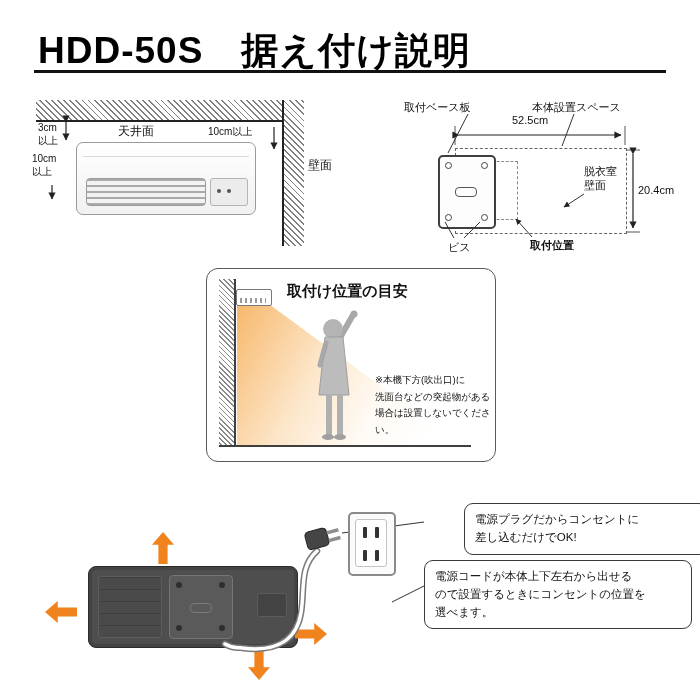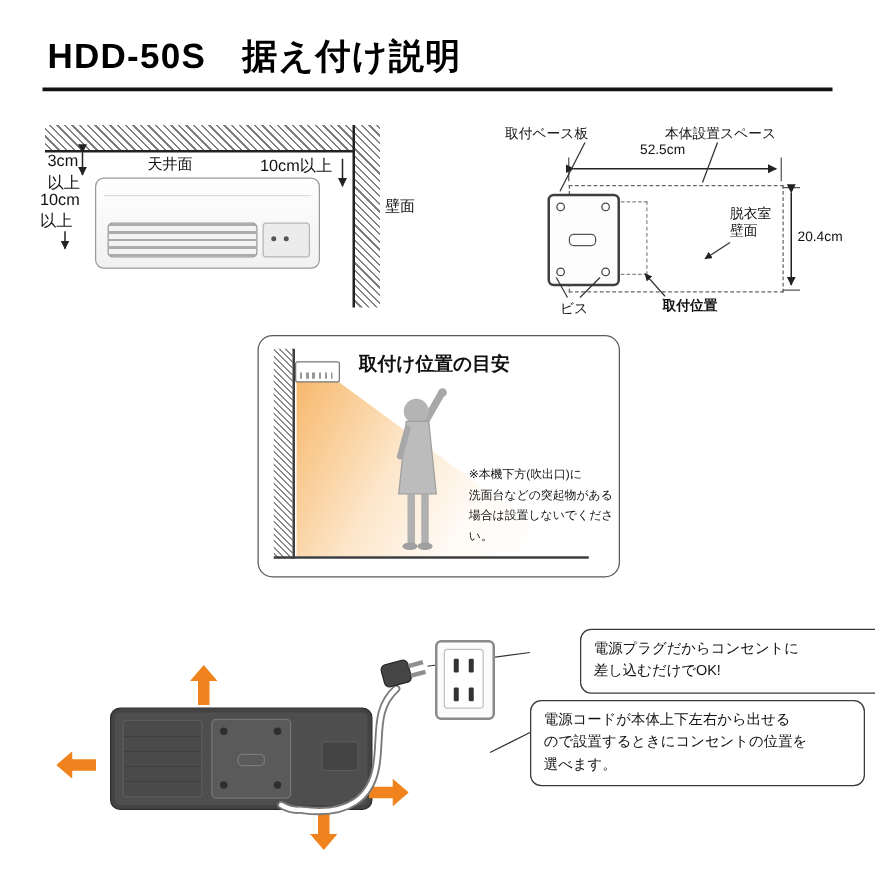--- a/index.html
+++ b/index.html
@@ -1,25 +1,25 @@
 <!DOCTYPE html>
 <html><head>
 <meta charset="utf-8">
 <style>
   html,body{margin:0;padding:0;background:#fff;}
   .page{position:relative;width:700px;height:700px;background:#fff;overflow:hidden;
         font-family:"Liberation Sans","DejaVu Sans",sans-serif;color:#1a1a1a;}
   .abs{position:absolute;}
   .prel{white-space:pre-line;}
   .lbl{position:absolute;font-size:11px;line-height:1.3;color:#111;}
-  .lbl10{position:absolute;font-size:13px;line-height:1.3;color:#111;}
+  .lbl10{position:absolute;font-size:10px;line-height:1.3;color:#111;}
   .lbl12{position:absolute;font-size:12px;line-height:1.2;color:#111;}
 
   
-  .title{position:absolute;left:38px;top:26px;font-size:28px;font-weight:bold;letter-spacing:1px;color:#000;}
+  .title{position:absolute;left:38px;top:26px;font-size:37px;font-weight:bold;letter-spacing:1px;color:#000;}
   .title-rule{position:absolute;left:34px;top:70px;width:632px;height:3px;background:#111;}
 
   
   .hatch{background:repeating-linear-gradient(45deg,#ffffff 0px,#ffffff 3px,#808080 3px,#808080 4.3px);}
   .ceiling{left:36px;top:100px;width:268px;height:20px;border-bottom:2.5px solid #222;}
   .wallstrip{left:282px;top:100px;width:20px;height:146px;border-left:2.5px solid #222;}
 
   
   .unit1{left:76px;top:142px;width:178px;height:71px;background:linear-gradient(180deg,#ffffff,#f1f1f1);
          border:1.5px solid #9a9a9a;border-radius:7px;}

